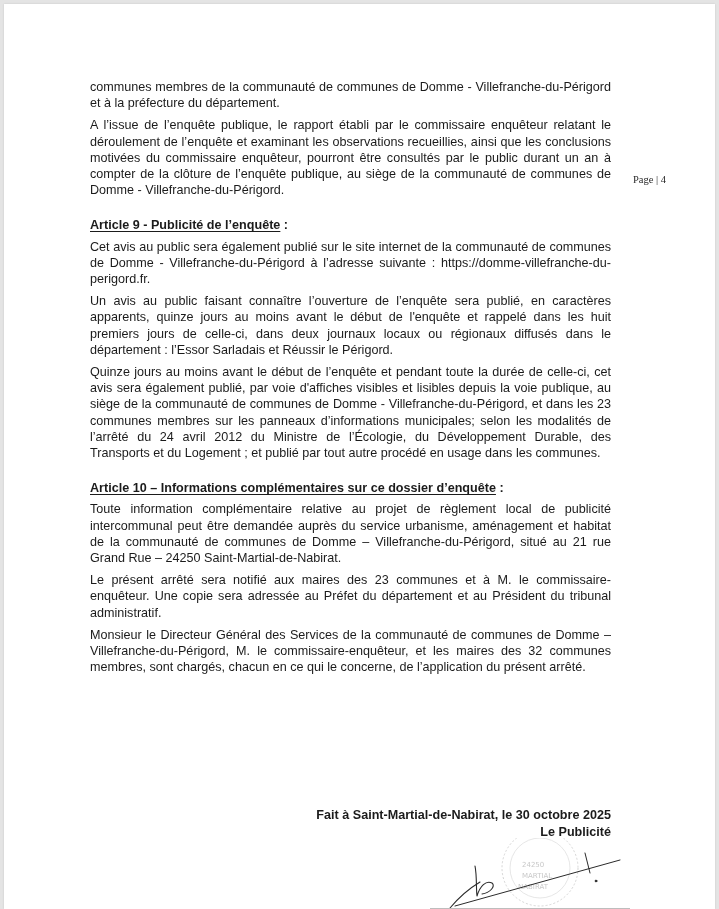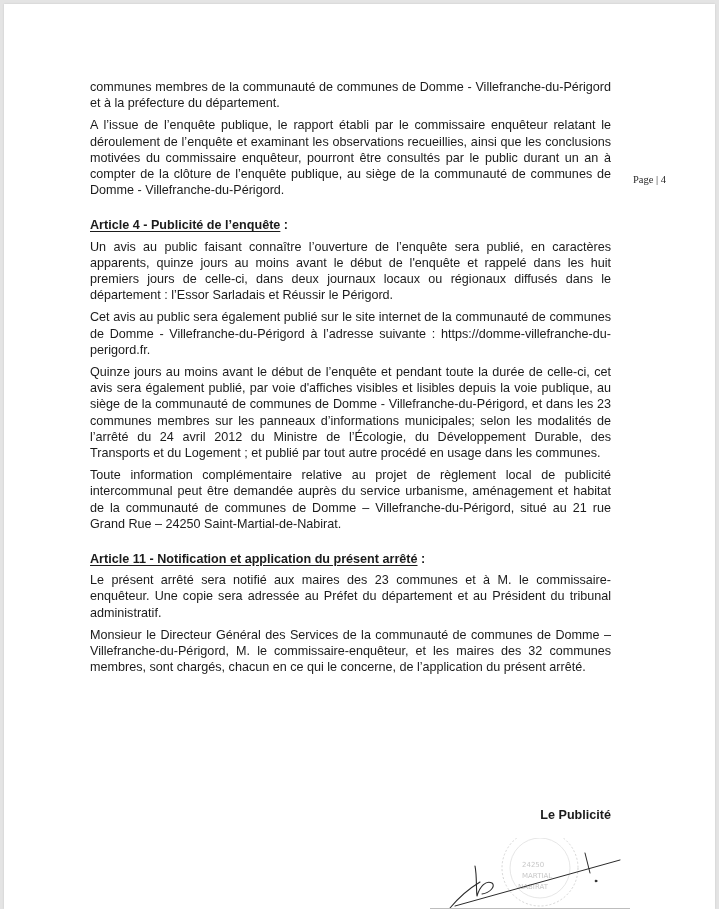--- a/index.html
+++ b/index.html
@@ -86,38 +86,39 @@
   <div class="page-number">Page | 4</div>
 
   <div class="content">
 
     <section>
       <p>communes membres de la communauté de communes de Domme - Villefranche-du-Périgord et à la préfecture du département.</p>
       <p>A l’issue de l’enquête publique, le rapport établi par le commissaire enquêteur relatant le déroulement de l’enquête et examinant les observations recueillies, ainsi que les conclusions motivées du commissaire enquêteur, pourront être consultés par le public durant un an à compter de la clôture de l’enquête publique, au siège de la communauté de communes de Domme - Villefranche-du-Périgord.</p>
     </section>
 
     <section>
-      <div class="heading"><span class="ul">Article 4 - Publicité de l’enquête</span><span> :</span></div>
+      <div class="heading"><span class="ul">Article 9 - Publicité de l’enquête</span><span> :</span></div>
+      <p>Cet avis au public sera également publié sur le site internet de la communauté de communes de Domme - Villefranche-du-Périgord à l’adresse suivante : https://domme-villefranche-du-perigord.fr.</p>
       <p>Un avis au public faisant connaître l’ouverture de l’enquête sera publié, en caractères apparents, quinze jours au moins avant le début de l'enquête et rappelé dans les huit premiers jours de celle-ci, dans deux journaux locaux ou régionaux diffusés dans le département : l’Essor Sarladais et Réussir le Périgord.</p>
-      <p>Cet avis au public sera également publié sur le site internet de la communauté de communes de Domme - Villefranche-du-Périgord à l’adresse suivante : https://domme-villefranche-du-perigord.fr.</p>
       <p>Quinze jours au moins avant le début de l’enquête et pendant toute la durée de celle-ci, cet avis sera également publié, par voie d'affiches visibles et lisibles depuis la voie publique, au siège de la communauté de communes de Domme - Villefranche-du-Périgord, et dans les 23 communes membres sur les panneaux d’informations municipales; selon les modalités de l’arrêté du 24 avril 2012 du Ministre de l’Écologie, du Développement Durable, des Transports et du Logement ; et publié par tout autre procédé en usage dans les communes.</p>
     </section>
 
     <section>
+      <div class="heading"><span class="ul">Article 10 – Informations complémentaires sur ce dossier d’enquête</span><span> :</span></div>
       <p>Toute information complémentaire relative au projet de règlement local de publicité intercommunal peut être demandée auprès du service urbanisme, aménagement et habitat de la communauté de communes de Domme – Villefranche-du-Périgord, situé au 21 rue Grand Rue – 24250 Saint-Martial-de-Nabirat.</p>
     </section>
 
     <section>
-      <div class="heading"><span class="ul">Article 11 - Notification et application du présent arrêté</span><span> :</span></div>
       <p>Le présent arrêté sera notifié aux maires des 23 communes et à M. le commissaire-enquêteur. Une copie sera adressée au Préfet du département et au Président du tribunal administratif.</p>
       <p>Monsieur le Directeur Général des Services de la communauté de communes de Domme – Villefranche-du-Périgord, M. le commissaire-enquêteur, et les maires des 32 communes membres, sont chargés, chacun en ce qui le concerne, de l’application du présent arrêté.</p>
     </section>
   </div>
 
   <div class="signature-block">
+    <div>Fait à Saint-Martial-de-Nabirat, le 30 octobre 2025</div>
     <div>Le Publicité</div>
   </div>
 </div>
 
 <svg class="signature-svg" viewBox="0 0 200 71">
   <g>
     <circle cx="110" cy="30" r="38" fill="none" stroke="#d6d6d6" stroke-width="1" stroke-dasharray="2 2"></circle>
     <circle cx="110" cy="30" r="30" fill="none" stroke="#e0e0e0" stroke-width="0.8"></circle>
     <text class="stamp-text" x="92" y="29">24250</text>
     <text class="stamp-text" x="92" y="40">MARTIAL</text>

